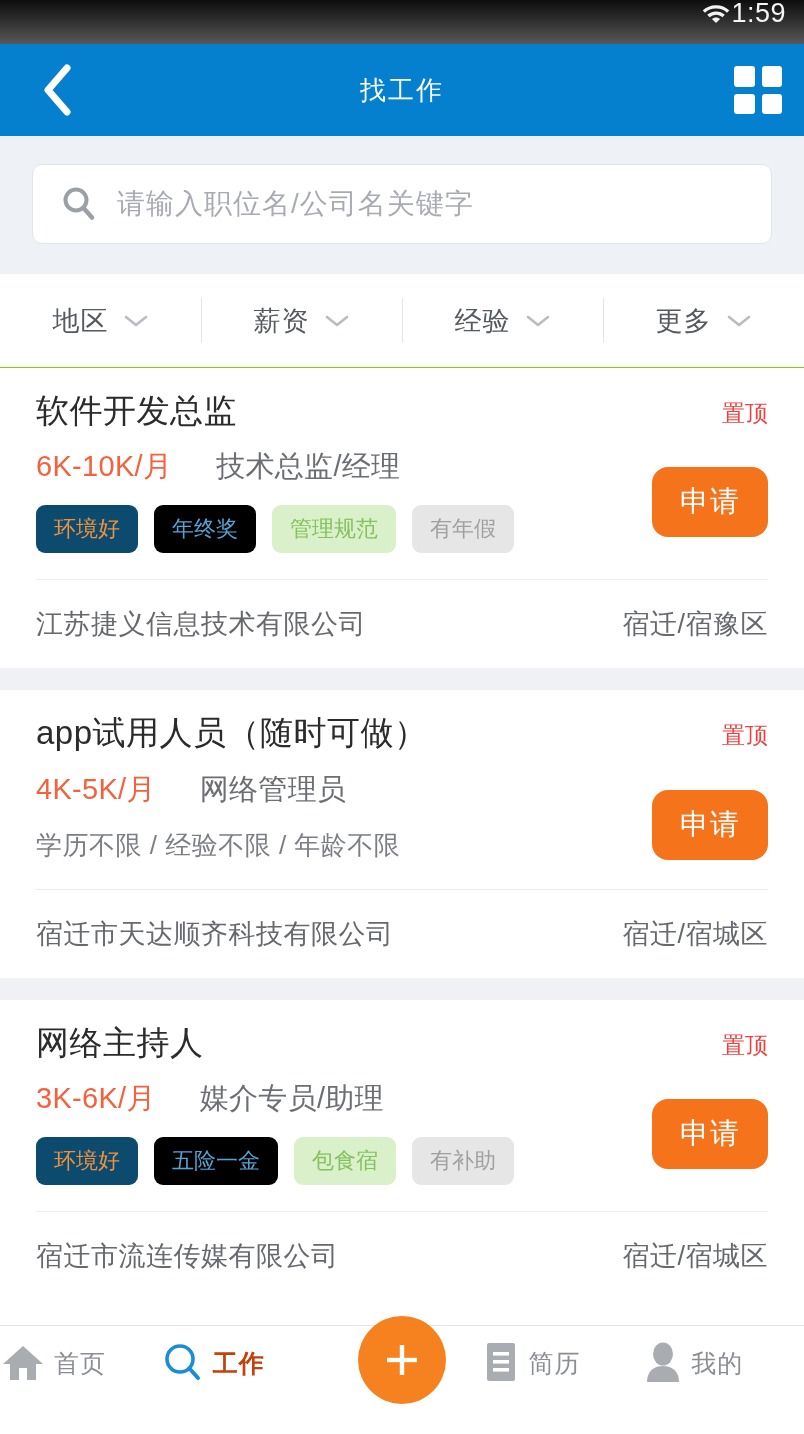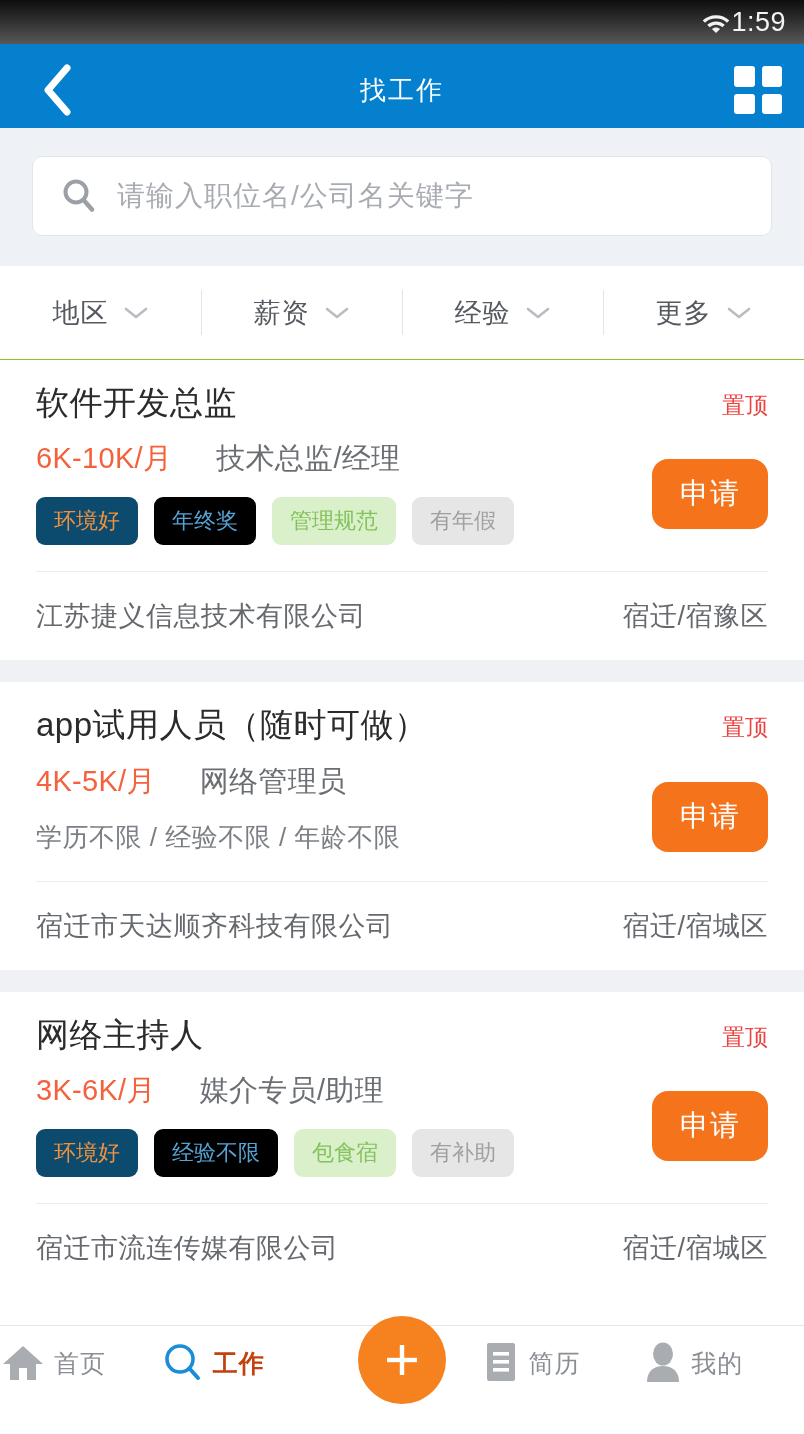--- a/index.html
+++ b/index.html
@@ -7,21 +7,21 @@
     width:804px; height:1434px;
     font-family:"Liberation Sans","DejaVu Sans",sans-serif;
     background:#ffffff; overflow:hidden;
   }
   .phone { position:relative; width:804px; height:1434px; background:#ffffff; }
 
   
   .statusbar {
     height:44px; width:100%;
     background:linear-gradient(to bottom,#0d0d0d 0%,#2a2a2a 40%,#585858 100%);
-    display:flex; align-items:center; justify-content:flex-end;
+    display:flex; justify-content:flex-end;
     padding-right:18px; 
   }
   .wifi-icon { width:30px; height:24px; position:relative; }
   .wifi-icon svg { display:block; }
   .clock { color:#f4f4f4; font-size:27px; letter-spacing:.5px; line-height:1; }
 
   
   .appbar {
     height:92px; background:#0580ce; position:relative;
     display:flex; align-items:center;
@@ -158,21 +158,21 @@
     <div class="appbar-title">找工作</div>
     <div class="grid-btn">
       <i></i>
       <i></i>
       <i></i>
       <i></i>
     </div>
   </div>
 
   <div class="list-clip">
-  <div class="scroll-inner" style="top:128px;">
+  <div class="scroll-inner" style="top:136px;">
 
     <div class="search-wrap">
       <div class="search-box">
         <span class="search-icon">
           <svg width="36" height="36" viewBox="0 0 36 36">
             <circle cx="15" cy="14" r="10.5" fill="none" stroke="#9aa0a6" stroke-width="4"></circle>
             <line x1="22.5" y1="22" x2="31" y2="31.5" stroke="#9aa0a6" stroke-width="4.5" stroke-linecap="round"></line>
           </svg>
         </span>
         <span class="search-placeholder">请输入职位名/公司名关键字</span>
@@ -279,21 +279,21 @@
           <div class="top-badge">置顶</div>
         </div>
         <div class="card-body">
           <div class="card-left">
             <div class="meta-row">
               <span class="salary">3K-6K/月</span>
               <span class="category">媒介专员/助理</span>
             </div>
             <div class="tags">
               <span class="tag cream">环境好</span>
-              <span class="tag blue">经验不限</span>
+              <span class="tag blue">五险一金</span>
               <span class="tag green">包食宿</span>
               <span class="tag gray">有补助</span>
             </div>
           </div>
           <div class="apply-col">
             <button class="apply-btn">申请</button>
           </div>
         </div>
         <div class="card-divider"></div>
         <div class="card-foot">

